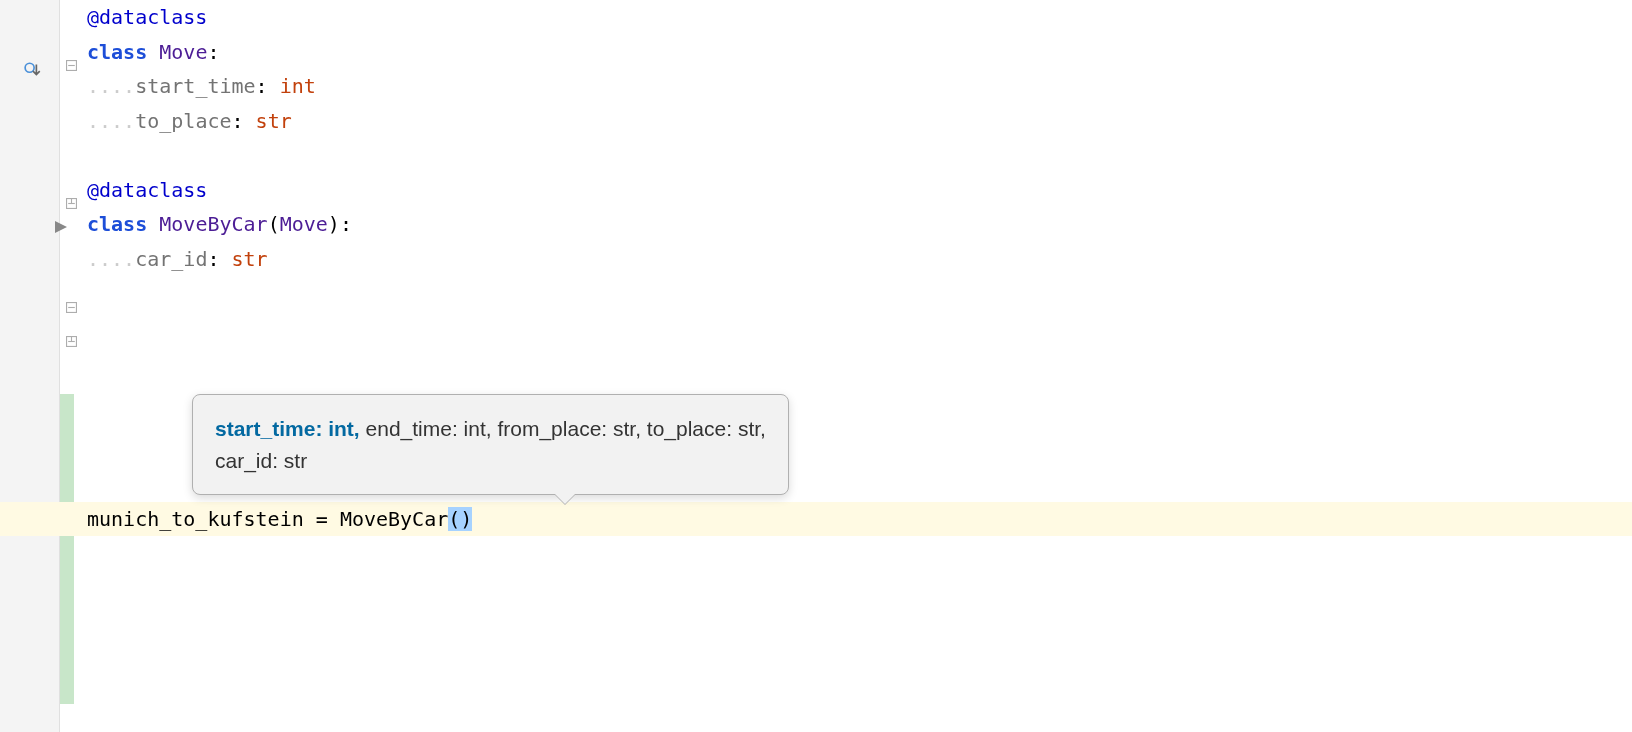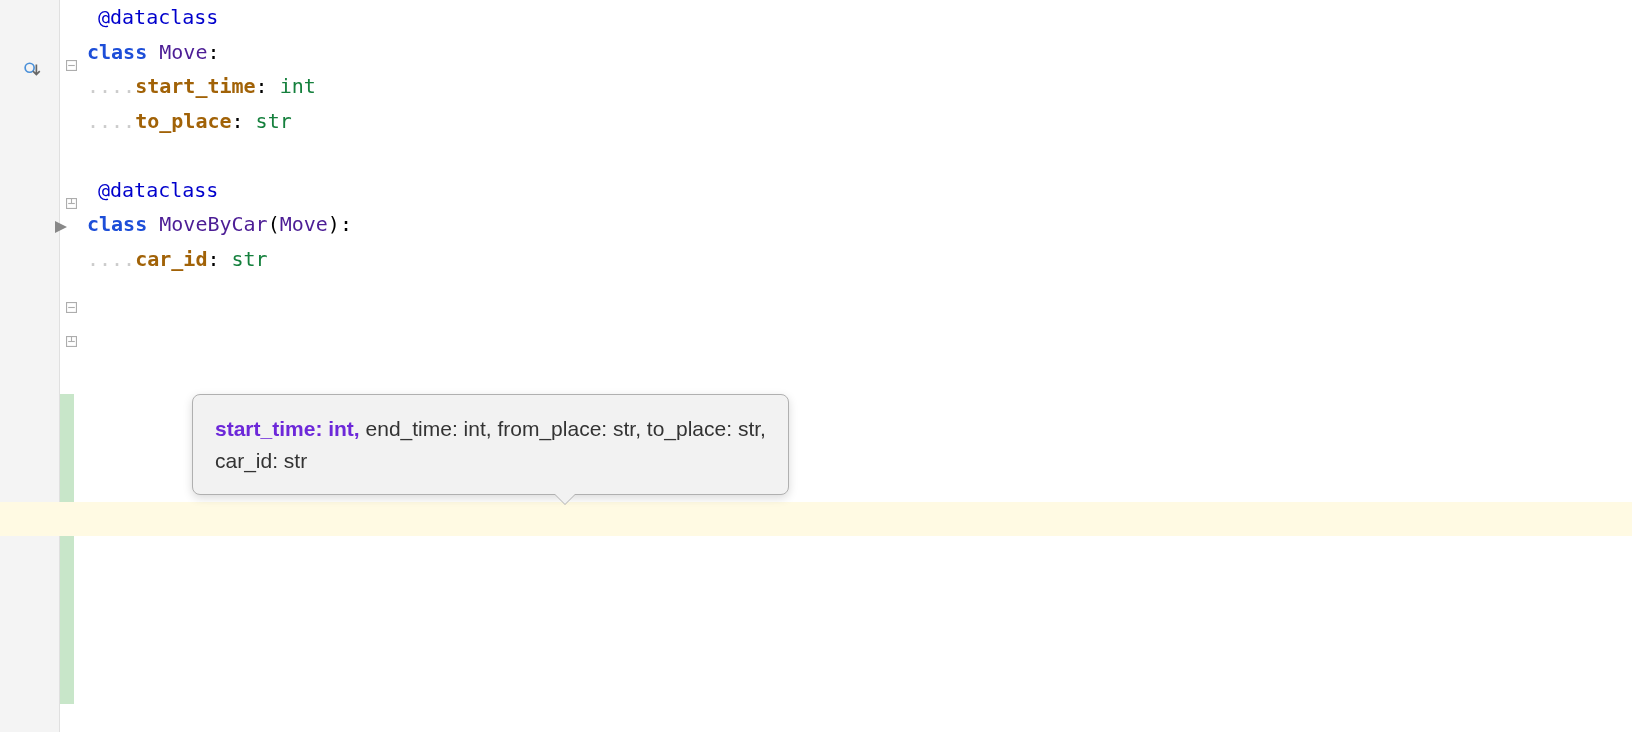--- a/index.html
+++ b/index.html
@@ -48,25 +48,25 @@
       position: relative;
     }
     .highlighted-line {
       background: #fffae3;
       position: absolute;
       left: 0px;
       right: 0;
       top: 502px;
       height: 34px;
     }
-    .decorator-name { color: #0000CC; margin-left: 11px; }
+    .decorator-name { color: #0000CC; }
     .keyword { color: #1d4ed8; font-weight: bold; }
     .class-name { color: #4c1d95; }
-    .field-name { color: #a16207; font-weight: bold; }
-    .type-hint { color: #15803d; }
+    .field-name { color: #737373; }
+    .type-hint { color: #c2410c; }
     .var-name { color: #000000; }
     .equals { color: #000000; }
     .func-call { color: #000000; }
     .caret-hl {
       background: #a6d2ff;
       padding: 0;
     }
     .indent-dots {
       color: #cccccc;
       letter-spacing: 0px;
@@ -119,21 +119,21 @@
       bottom: -11px;
       left: 361px;
       width: 0;
       height: 0;
       border-left: 11px solid transparent;
       border-right: 11px solid transparent;
       border-top: 11px solid #b0b0b0;
     }
     .tooltip-bold {
       font-weight: bold;
-      color: #6d28d9;
+      color: #0369a1;
     }
     .run-marker {
       position: absolute;
       left: 55px;
       top: 214px;
       color: #888888;
     }
   </style>
 </head>
 <body>
@@ -189,17 +189,18 @@
   <div class="code-line"><span class="indent-dots">....</span><span class="field-name">start_time</span><span>: </span><span class="type-hint">int</span></div>
   <div class="code-line"><span class="indent-dots">....</span><span class="field-name">to_place</span><span>: </span><span class="type-hint">str</span></div>
   <div class="code-line"></div>
   <div class="code-line"><span class="decorator-name">@dataclass</span></div>
   <div class="code-line"><span class="keyword">class</span><span> </span><span class="class-name">MoveByCar</span><span>(</span><span class="class-name">Move</span><span>)</span><span>:</span></div>
   <div class="code-line"><span class="indent-dots">....</span><span class="field-name">car_id</span><span>: </span><span class="type-hint">str</span></div>
   <div class="code-line"></div>
   <div class="code-line"></div>
   <div class="code-line"></div>
   <div class="code-line"></div>
+  <div class="code-line" style="position:absolute;top:502px;left:0;right:0;"><span class="var-name">munich_to_kufstein</span><span class="equals"> = </span><span class="func-call">MoveByCar</span><span class="caret-hl">(</span><span class="caret-hl">)</span></div>
 </div>
 
 <div class="tooltip">
   <span class="tooltip-bold">start_time: int,</span><span> end_time: int, from_place: str, to_place: str,</span><br><span>car_id: str</span>
 </div>
 
 </body></html>

